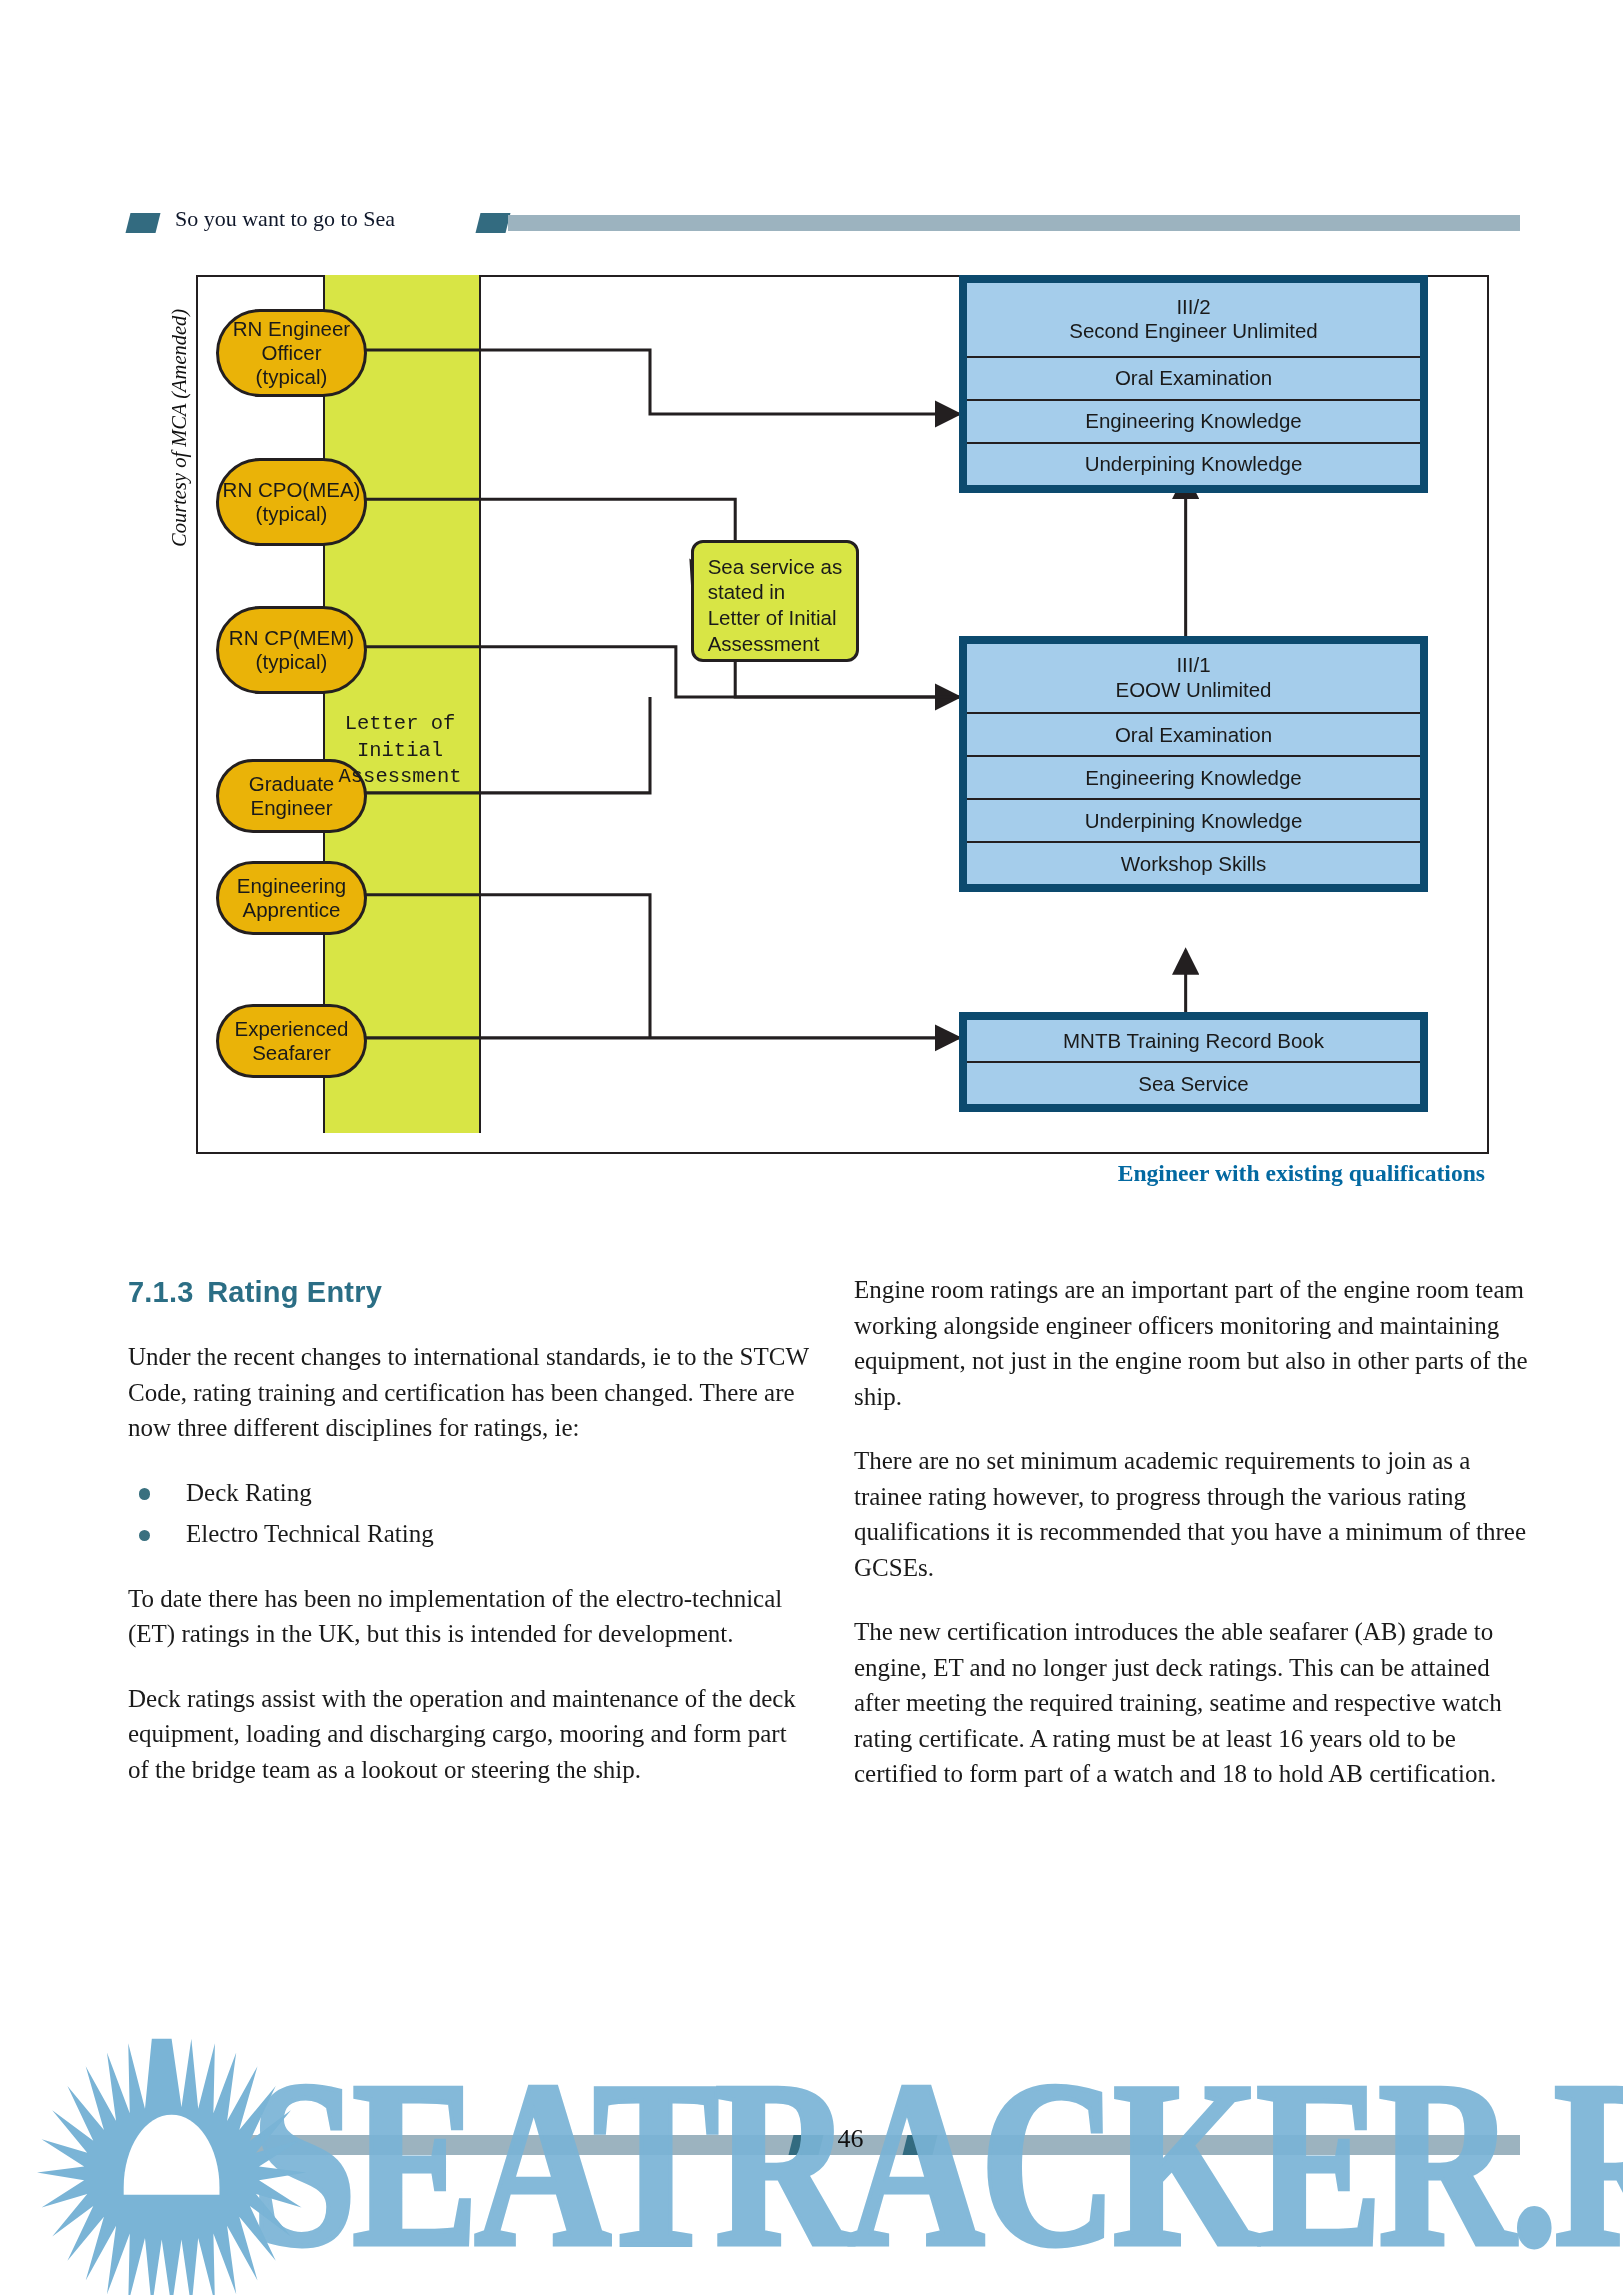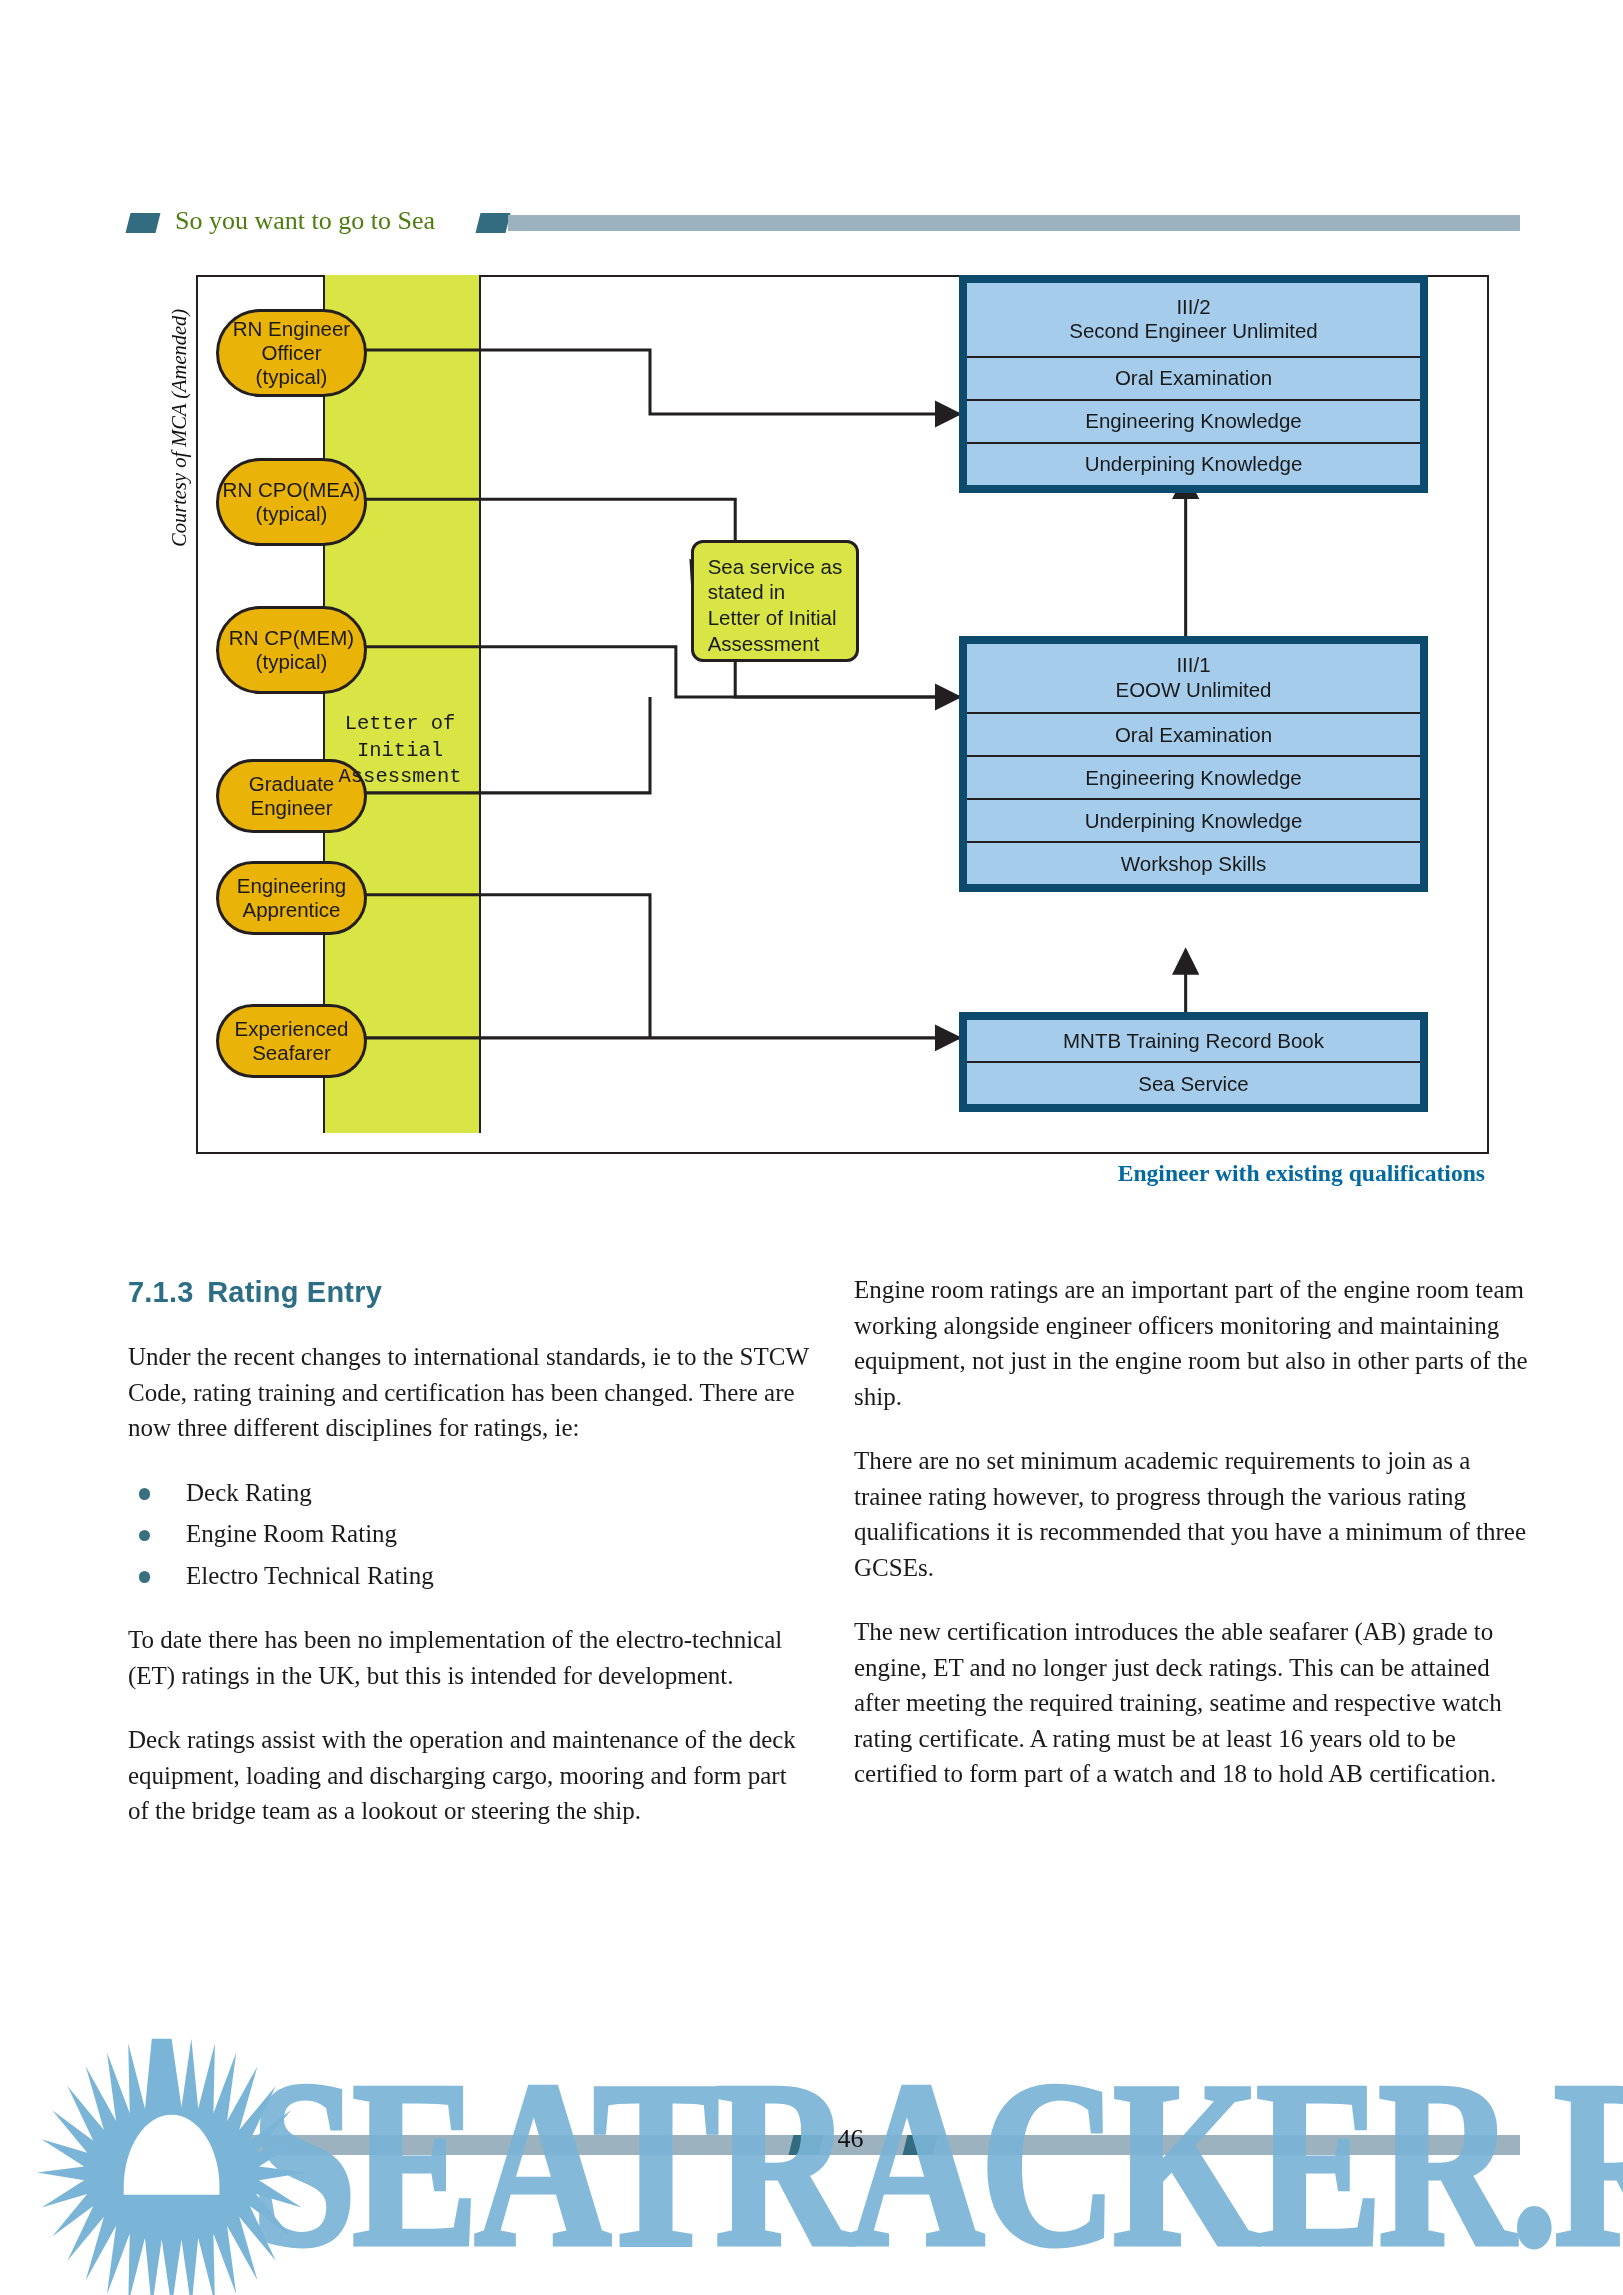--- a/index.html
+++ b/index.html
@@ -6,21 +6,21 @@
   body{
     width:1624px;height:2295px;position:relative;background:#ffffff;
     font-family:"Liberation Serif",serif;overflow:hidden;
   }
   
   .hdr{position:absolute;left:128px;top:207px;width:1392px;height:33px;}
   .hdr-mark{position:absolute;top:6px;width:30px;height:20px;background:#336b80;
             transform:skewX(-14deg);}
   .hdr-mark.m1{left:0px;}
   .hdr-mark.m2{left:350px;}
-  .hdr-title{position:absolute;left:47px;top:-1.5px;font-size:26px;color:#4d7c0f;
+  .hdr-title{position:absolute;left:47px;top:-1.5px;font-size:22px;color:#0f172a;
              font-family:"Liberation Serif",serif;white-space:nowrap;}
   .hdr-bar{position:absolute;left:380px;top:7.6px;right:0;height:16.7px;background:#9cb3bf;}
 
   
   .fig{position:absolute;left:196px;top:275px;width:1289px;height:875px;
        border:2.3px solid #231f20;background:#fff;}
   .fig-credit{position:absolute;left:-30px;top:270px;width:320px;
        transform:rotate(-90deg);transform-origin:left top;
        font-style:italic;font-size:20.5px;color:#111;white-space:nowrap;}
 
@@ -192,21 +192,20 @@
 
 <div class="fig-cap">Engineer with existing qualifications</div>
 
 <div class="col left">
   <h2 class="sec">
     <span class="num">7.1.3</span><span>Rating Entry</span>
   </h2>
   <p class="para">Under the recent changes to international standards, ie to the STCW Code, rating training and certification has been changed. There are now three different disciplines for ratings, ie:</p>
   <ul class="bullets">
     <li><span class="dot"></span><span>Deck Rating</span></li>
-    <li><span class="dot"></span><span>Engine Room Rating</span></li>
     <li><span class="dot"></span><span>Electro Technical Rating</span></li>
   </ul>
   <p class="para">To date there has been no implementation of the electro-technical (ET) ratings in the UK, but this is intended for development.</p>
   <p class="para">Deck ratings assist with the operation and maintenance of the deck equipment, loading and discharging cargo, mooring and form part of the bridge team as a lookout or steering the ship.</p>
 </div>
 
 <div class="col right">
   <p class="para">Engine room ratings are an important part of the engine room team working alongside engineer officers monitoring and maintaining equipment, not just in the engine room but also in other parts of the ship.</p>
   <p class="para">There are no set minimum academic requirements to join as a trainee rating however, to progress through the various rating qualifications it is recommended that you have a minimum of three GCSEs.</p>
   <p class="para">The new certification introduces the able seafarer (AB) grade to engine, ET and no longer just deck ratings. This can be attained after meeting the required training, seatime and respective watch rating certificate. A rating must be at least 16 years old to be certified to form part of a watch and 18 to hold AB certification.</p>

